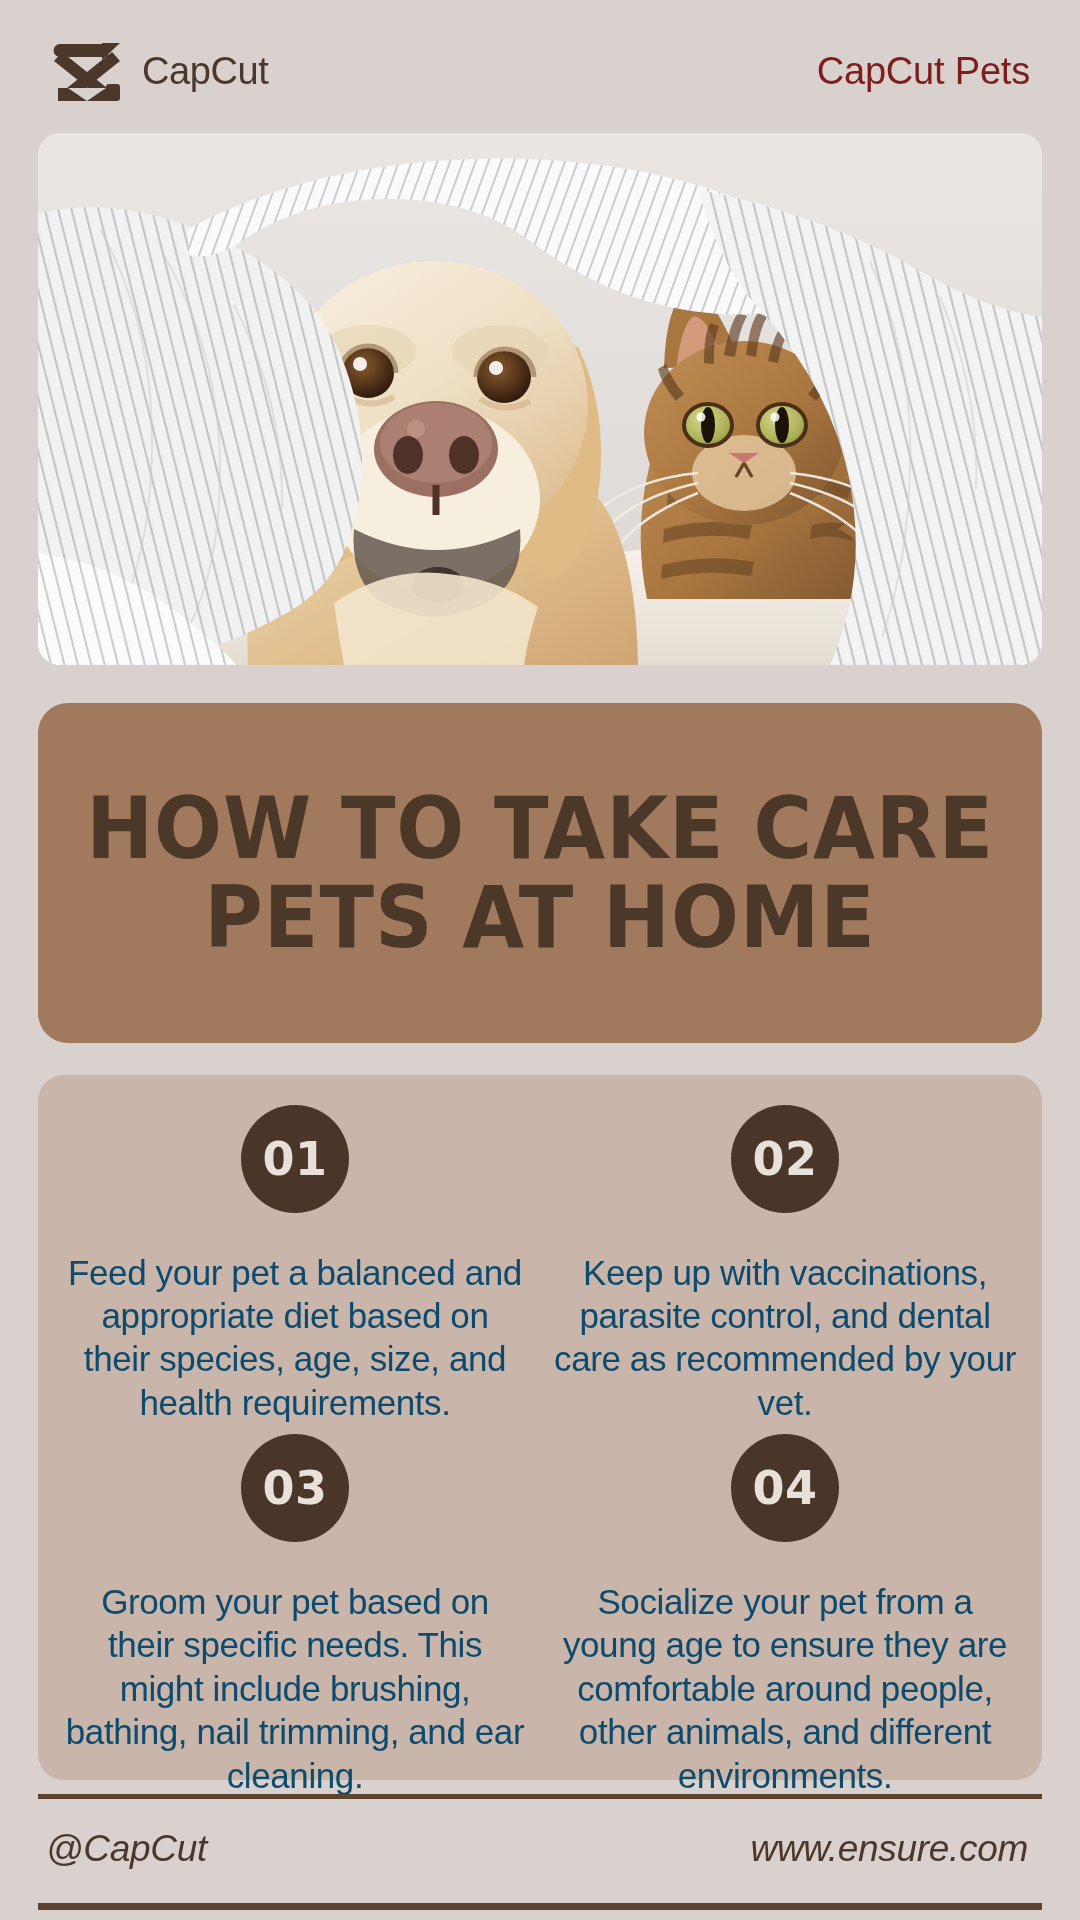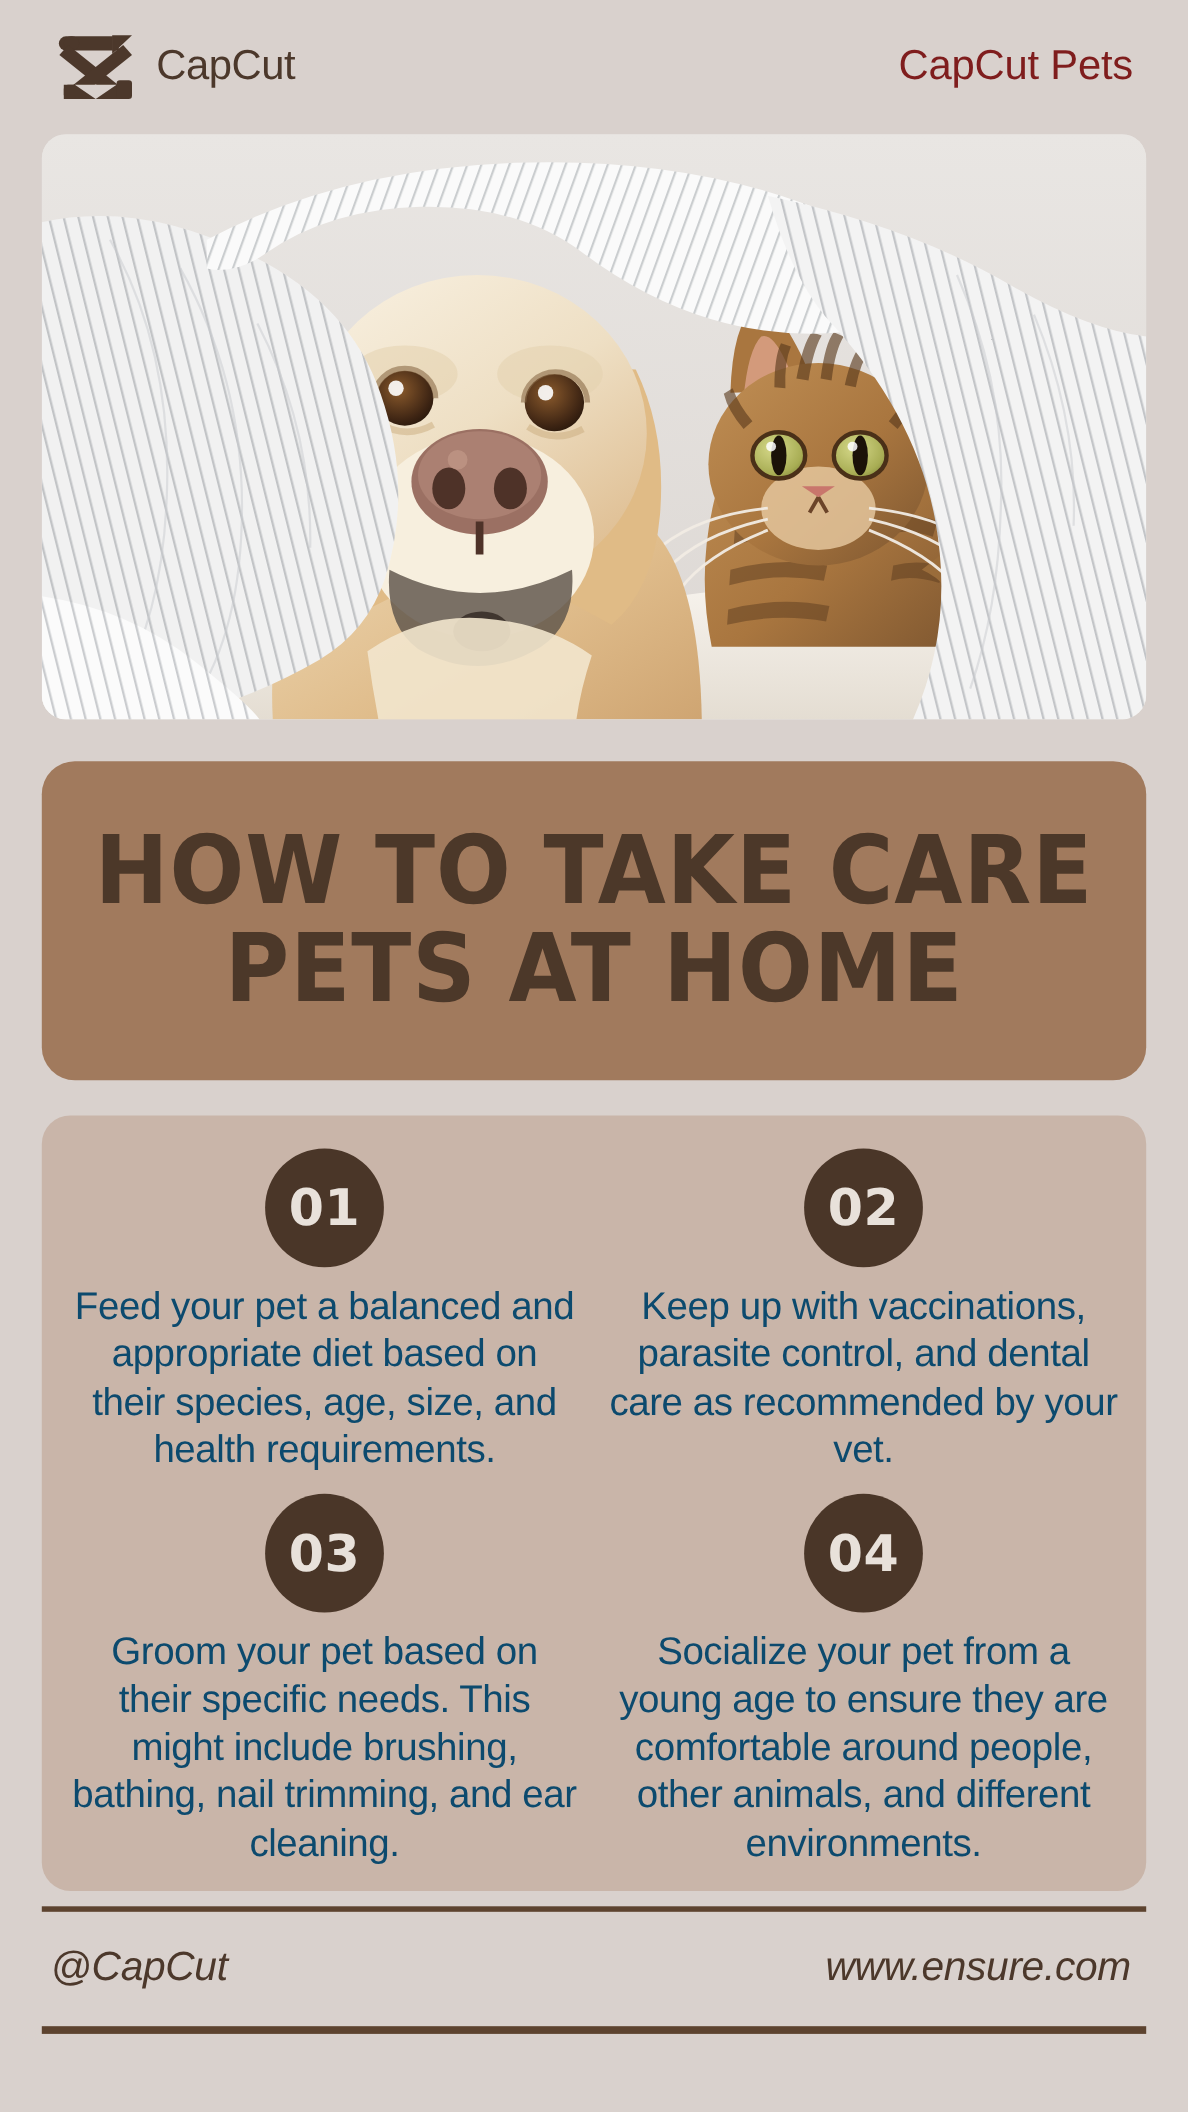--- a/index.html
+++ b/index.html
@@ -16,20 +16,21 @@
     position: relative;
   }
 
   .page {
     width: 1080px;
     height: 1920px;
     position: relative;
     display: flex;
     flex-direction: column;
     padding: 0 38px;
+    justify-content: center;
   }
 
   
   .header {
     height: 120px;
     display: flex;
     align-items: center;
     justify-content: space-between;
     padding: 0 12px;
     flex: 0 0 auto;
@@ -75,21 +76,21 @@
     flex: 0 0 auto;
     background: #e6e3e0;
   }
 
   .photo-svg { display: block; width: 100%; height: 100%; }
 
   
   .title-banner {
     margin-top: 38px;
     width: 1004px;
-    height: 290px;
+    height: 340px;
     background: #a17a5d;
     border-radius: 30px;
     display: flex;
     flex-direction: column;
     align-items: center;
     justify-content: center;
     flex: 0 0 auto;
   }
 
   .title-line {
@@ -117,20 +118,21 @@
     grid-template-rows: 1fr 1fr;
     column-gap: 28px;
     row-gap: 10px;
     flex: 0 0 auto;
   }
 
   .step {
     display: flex;
     flex-direction: column;
     align-items: center;
+    gap: 24px;
   }
 
   .step-badge {
     width: 108px;
     height: 108px;
     border-radius: 50%;
     background: #4a3628;
     color: #e8e1da;
     display: flex;
     align-items: center;

